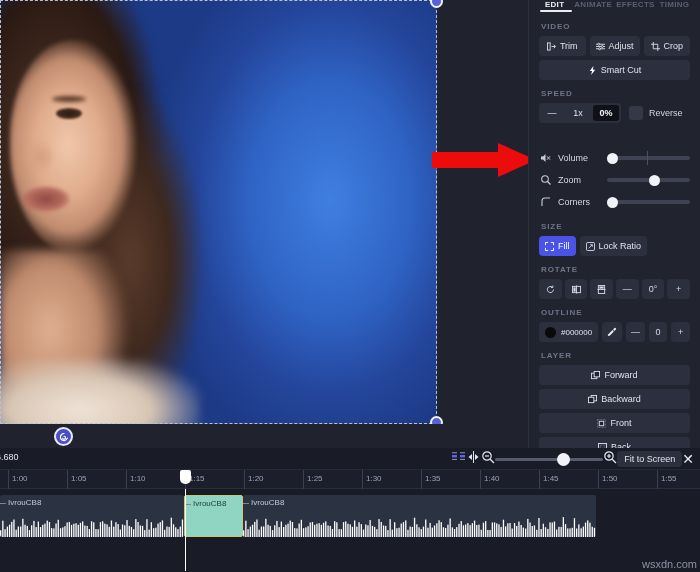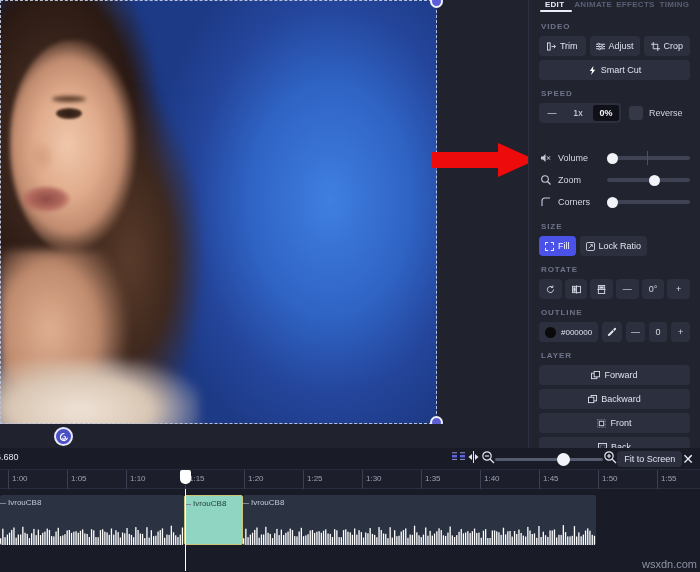--- a/index.html
+++ b/index.html
@@ -204,21 +204,21 @@
 
   .ruler {
     position: relative; height: 19px; background: #1c1f2b;
     border-bottom: 1px solid #2a2d3c;
   }
   .rk { position: absolute; top: 0; height: 19px; border-left: 1px solid #3b3f52; }
   .rk span { position: absolute; left: 3px; top: 4px; color: #9aa0b4; font-size: 8px; white-space: nowrap; }
 
   .track-area { position: relative; height: 82px; background: #191b26; }
   .clip {
-    position: absolute; top: 6px; height: 50px; background: #2b3242;
+    position: absolute; top: 6px; height: 42px; background: #2b3242;
     border-radius: 2px; overflow: hidden;
   }
   .clip .clabel { position: absolute; left: 8px; top: 3px; color: #c3c9da; font-size: 8px; }
   .clip .cdash { position: absolute; left: 0; top: 8px; width: 6px; height: 1px; background: #7d859a; }
   .wave { position: absolute; left: 0; bottom: 0; width: 100%; height: 24px; }
   .clip.selected { background: #8fd5c2; border: 1px solid #c9c477; }
   .clip.selected .clabel { color: #1d3b34; }
   .playhead { position: absolute; top: 0; width: 1px; background: #ffffff; }
   .ph-head {
     position: absolute; left: -5px; top: -19px; width: 11px; height: 14px;

